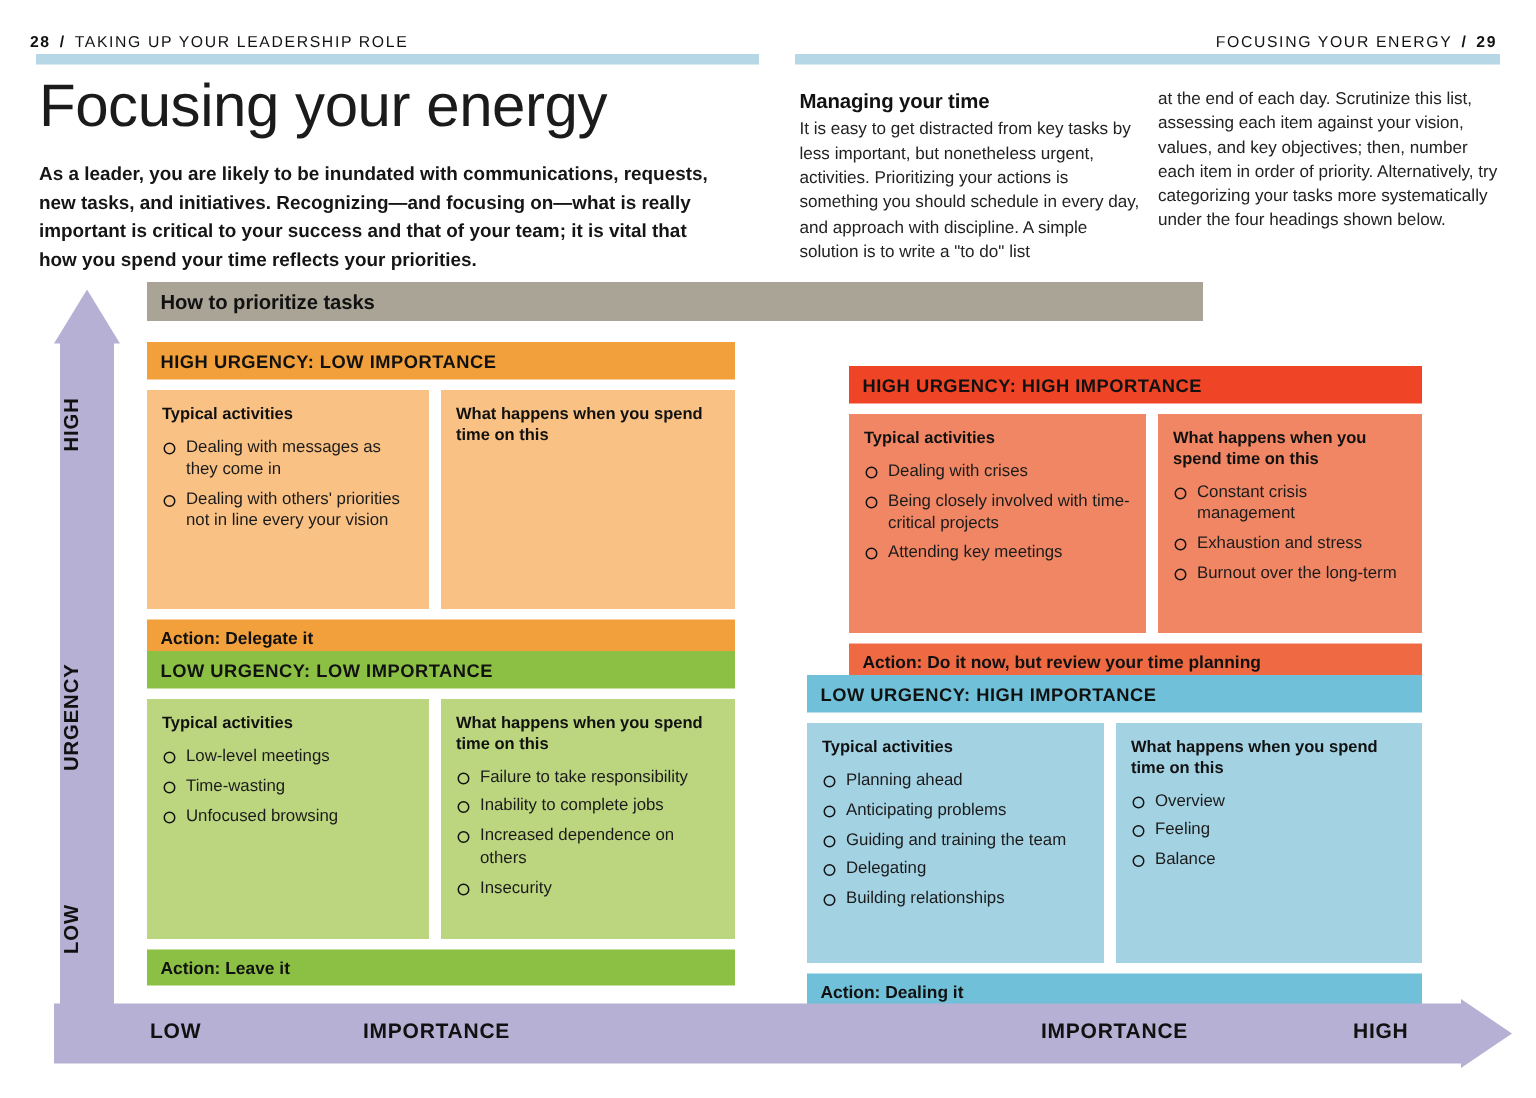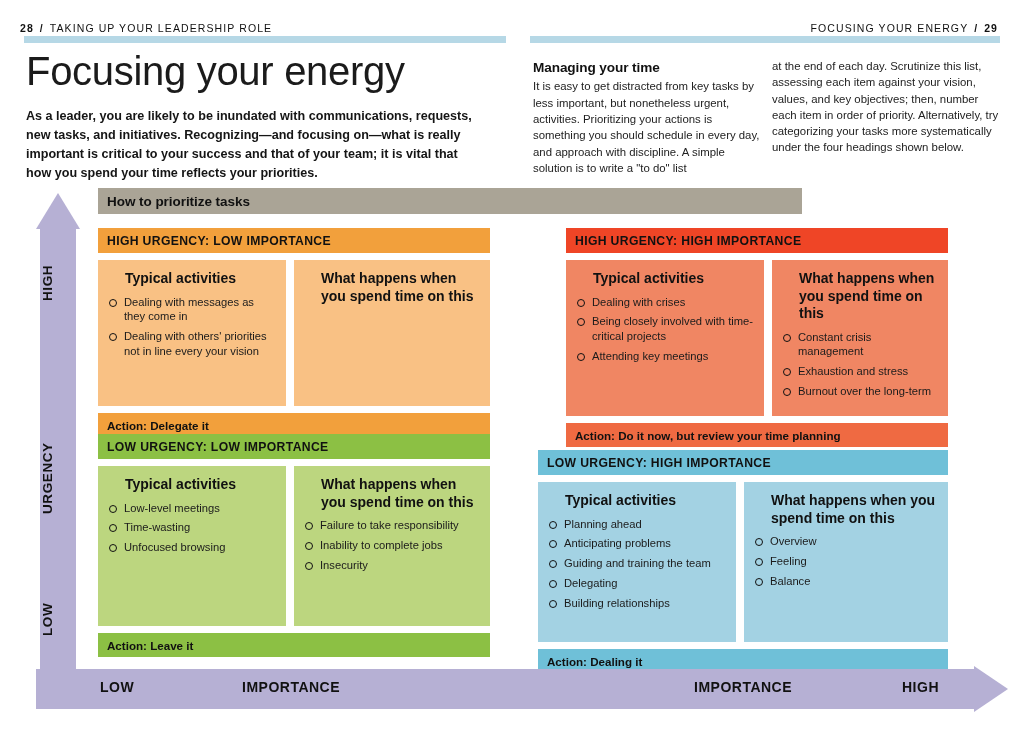--- a/index.html
+++ b/index.html
@@ -163,42 +163,41 @@
     display: flex; align-items: center;
   }
   .banner span {
     font-size: 13.5px; font-weight: bold; color: #111;
     padding-left: 9px; letter-spacing: -0.05px;
   }
 
   
   .quad { position: absolute; }
   .quad.q-hl { left: 98px;  top: 40px;  width: 392px; }
-  .quad.q-hh { left: 538px; top: 40px;  width: 410px; padding-left: 28px; }
+  .quad.q-hh { left: 538px; top: 56px;  width: 410px; padding-left: 28px; }
   .quad.q-ll { left: 98px;  top: 246px; width: 392px; }
   .quad.q-lh { left: 538px; top: 262px; width: 410px; }
 
   .q-header {
     height: 25px;
     display: flex; align-items: center;
     font-size: 12.2px; font-weight: bold;
     letter-spacing: 0.35px; color: #111;
     padding-left: 9px;
   }
   .q-cols { display: flex; gap: 8px; margin-top: 7px; }
   .q-card { padding: 10px 10px 12px 10px; }
   .q-card.left  { flex: 0 0 188px; }
   .q-card.right { flex: 1 1 auto; }
   .quad.q-hh .q-card.left,
   .quad.q-lh .q-card.left { flex: 0 0 198px; }
   .card-title {
-    font-size: 14px; font-weight: bold;
+    font-size: 11px; font-weight: bold;
     line-height: 1.25; color: #111;
     margin-bottom: 7px;
-    margin-left: 17px;
   }
   ul.items { list-style: none; }
   ul.items li {
     position: relative;
     padding-left: 16px;
     font-size: 11.2px;
     line-height: 1.33;
     margin-bottom: 5px;
     color: #1b1b1b;
   }
@@ -323,20 +322,21 @@
             <li>Low-level meetings</li>
             <li>Time-wasting</li>
             <li>Unfocused browsing</li>
           </ul>
         </div>
         <div class="q-card right">
           <div class="card-title">What happens when you spend time on this</div>
           <ul class="items">
             <li>Failure to take responsibility</li>
             <li>Inability to complete jobs</li>
+            <li>Increased dependence on others</li>
             <li>Insecurity</li>
           </ul>
         </div>
       </div>
       <div class="q-action">Action: Leave it</div>
     </div>
 
     <div class="quad q-lh">
       <div class="q-header">LOW URGENCY: HIGH IMPORTANCE</div>
       <div class="q-cols">

